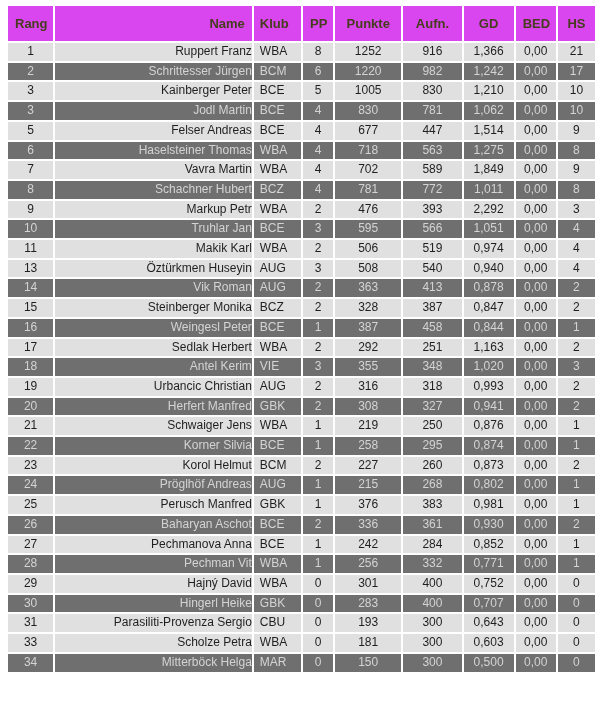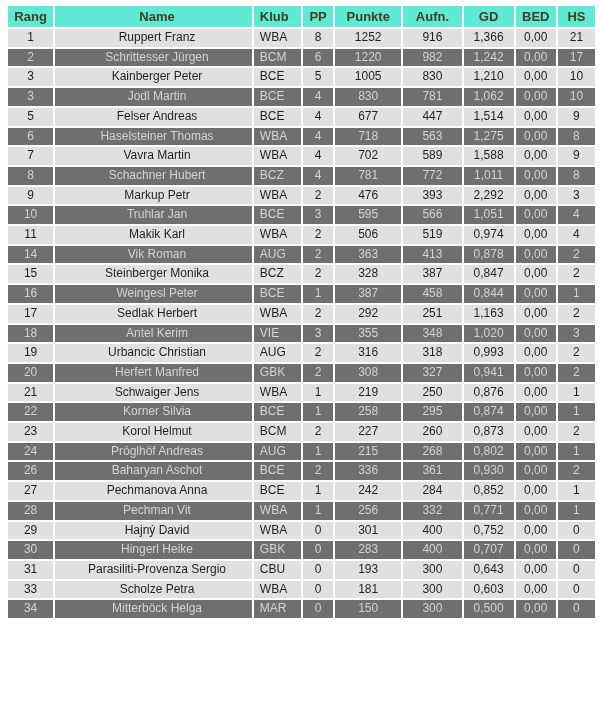--- a/index.html
+++ b/index.html
@@ -12,44 +12,44 @@
     overflow: hidden;
   }
   table.ranking {
     border-collapse: separate;
     border-spacing: 2px;
     table-layout: fixed;
     width: 591px;
     margin: 4px 0 0 6px;
   }
   table.ranking th {
-    background: #5eead4;
+    background: #d946ef;
     color: #453d1e;
     font-size: 13px;
     font-weight: bold;
     height: 21px;
     text-align: center;
-    padding: 0;
+    padding: 7px;
     white-space: nowrap;
     overflow: hidden;
   }
   table.ranking td {
     font-size: 12px;
     height: 17.7px;
     line-height: 17.7px;
     text-align: center;
     padding: 0;
     white-space: nowrap;
     overflow: hidden;
   }
   table.ranking tr.light td { background: #e0e0e0; color: #1f1f1f; }
   table.ranking tr.dark  td { background: #6f6f6f; color: #d4d4d4; }
   
   table.ranking th:nth-child(2), table.ranking td:nth-child(2) {
-    text-align: center;
+    text-align: right;
     padding-left: 7px;
   }
   table.ranking th:nth-child(3), table.ranking td:nth-child(3) {
     text-align: left;
     padding-left: 6px;
     margin-top: 20px;
   }
 </style>
 </head>
 <body>
@@ -146,21 +146,21 @@
         <td>0,00</td>
         <td>8</td>
       </tr>
       <tr class="light">
         <td>7</td>
         <td>Vavra Martin</td>
         <td>WBA</td>
         <td>4</td>
         <td>702</td>
         <td>589</td>
-        <td>1,588</td>
+        <td>1,849</td>
         <td>0,00</td>
         <td>9</td>
       </tr>
       <tr class="dark">
         <td>8</td>
         <td>Schachner Hubert</td>
         <td>BCZ</td>
         <td>4</td>
         <td>781</td>
         <td>772</td>
@@ -194,20 +194,31 @@
         <td>11</td>
         <td>Makik Karl</td>
         <td>WBA</td>
         <td>2</td>
         <td>506</td>
         <td>519</td>
         <td>0,974</td>
         <td>0,00</td>
         <td>4</td>
       </tr>
+      <tr class="light">
+        <td>13</td>
+        <td>Öztürkmen Huseyin</td>
+        <td>AUG</td>
+        <td>3</td>
+        <td>508</td>
+        <td>540</td>
+        <td>0,940</td>
+        <td>0,00</td>
+        <td>4</td>
+      </tr>
       <tr class="dark">
         <td>14</td>
         <td>Vik Roman</td>
         <td>AUG</td>
         <td>2</td>
         <td>363</td>
         <td>413</td>
         <td>0,878</td>
         <td>0,00</td>
         <td>2</td>
@@ -312,20 +323,31 @@
         <td>2</td>
       </tr>
       <tr class="dark">
         <td>24</td>
         <td>Pröglhöf Andreas</td>
         <td>AUG</td>
         <td>1</td>
         <td>215</td>
         <td>268</td>
         <td>0,802</td>
+        <td>0,00</td>
+        <td>1</td>
+      </tr>
+      <tr class="light">
+        <td>25</td>
+        <td>Perusch Manfred</td>
+        <td>GBK</td>
+        <td>1</td>
+        <td>376</td>
+        <td>383</td>
+        <td>0,981</td>
         <td>0,00</td>
         <td>1</td>
       </tr>
       <tr class="dark">
         <td>26</td>
         <td>Baharyan Aschot</td>
         <td>BCE</td>
         <td>2</td>
         <td>336</td>
         <td>361</td>

